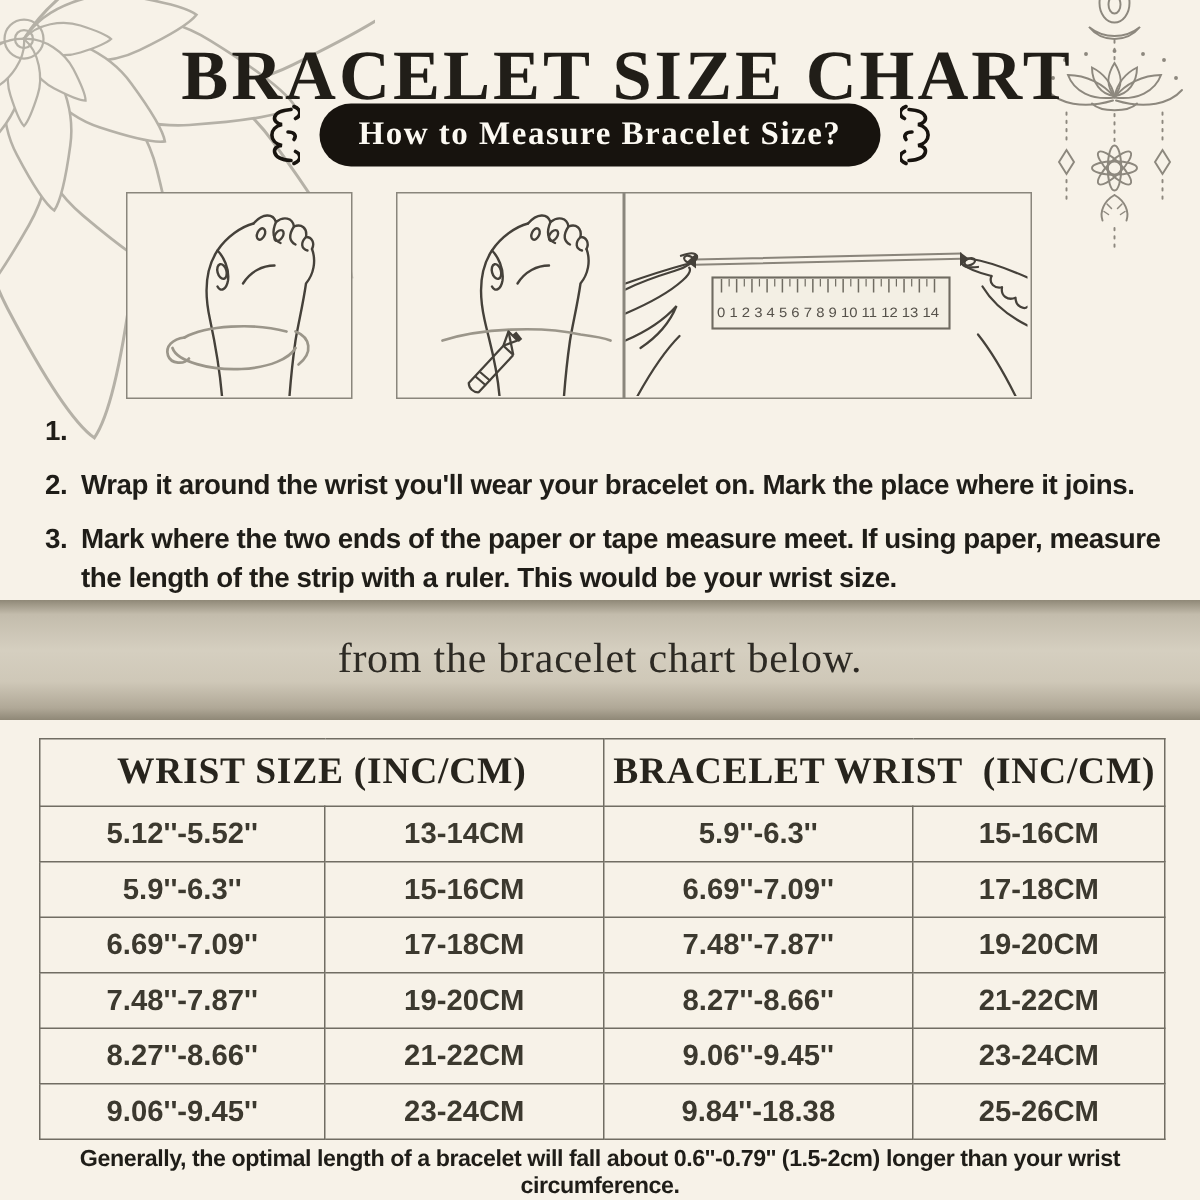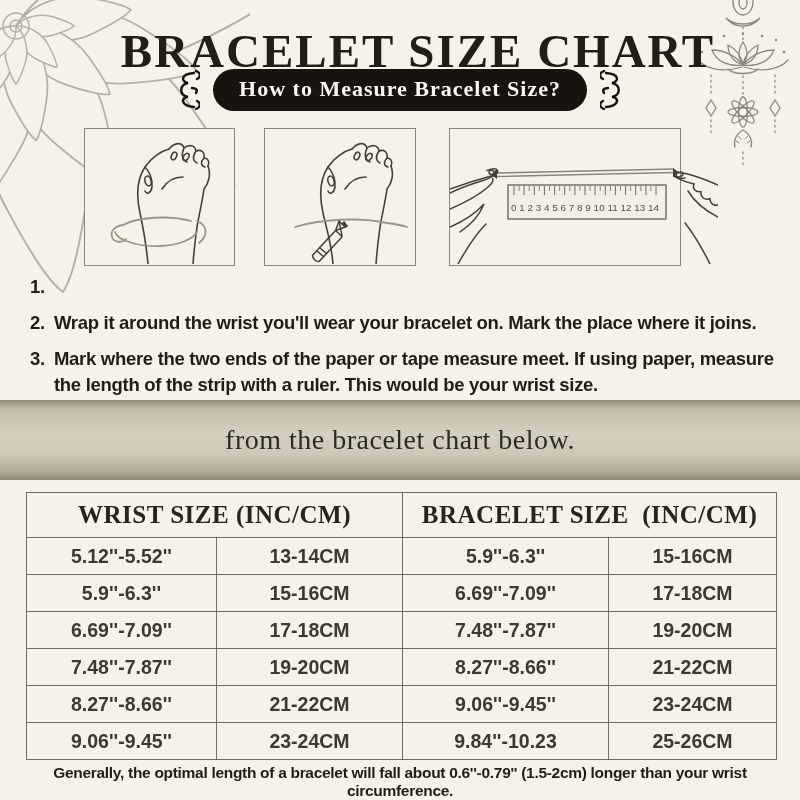--- a/index.html
+++ b/index.html
@@ -11,21 +11,21 @@
 
   .page-title{position:absolute;top:6px;left:0;width:100%;margin:18px;text-align:center;
     font-family:"Liberation Serif",serif;font-weight:700;font-size:47px;letter-spacing:2px;color:#211e18;}
 
   .badge-row{position:absolute;top:68px;left:0;width:100%;display:flex;justify-content:center;align-items:center;gap:13px;}
   .badge{background:#17130e;color:#fcf9f2;font-family:"Liberation Serif",serif;font-weight:700;
     font-size:22px;line-height:1;padding:9px 26px 11px;border-radius:22px;letter-spacing:1px;}
 
   .figures{position:absolute;top:128px;left:84px;display:flex;}
   .fig{border:1.5px solid #8a867c;height:138px;box-sizing:border-box;background:#f7f2e8;}
-  .fig-1{width:151px;} .fig-2{width:152px;margin-left:29px;} .fig-3{width:232px;margin-left:33px;}
+  .fig-1{width:151px;} .fig-2{width:152px;margin-left:29px;} .fig-3{width:272px;}
 
   .steps{position:absolute;top:274px;left:30px;width:756px;margin:0;padding:0;list-style:none;
     font-weight:700;font-size:18.5px;letter-spacing:-0.3px;color:#1f1d18;}
   .step{display:flex;margin-bottom:9px;line-height:1.45;}
   .step .num{flex:none;width:24px;}
   .step.nowrap .txt{white-space:nowrap;}
 
   .banner{position:absolute;top:400px;left:0;width:100%;height:80px;box-sizing:border-box;
     background:linear-gradient(180deg,#8f8877 0%,#c3bcac 12%,#d5cfc0 42%,#cfc8b8 68%,#b0a897 90%,#8f8877 100%);
     display:flex;flex-direction:column;justify-content:center;text-align:center;
@@ -242,21 +242,21 @@
   <table class="size-table">
     <colgroup>
         <col style="width:190px">
         <col style="width:186px">
         <col style="width:206px">
         <col style="width:168px">
       </colgroup>
     <thead>
       <tr>
         <th colspan="2">WRIST SIZE (INC/CM)</th>
-        <th colspan="2">BRACELET SIZE  (INC/CM)</th>
+        <th colspan="2">BRACELET WRIST  (INC/CM)</th>
       </tr>
     </thead>
     <tbody>
       <tr>
         <td>5.12''-5.52''</td>
         <td>13-14CM</td>
         <td>5.9''-6.3''</td>
         <td>15-16CM</td>
       </tr>
       <tr>
@@ -279,20 +279,20 @@
       </tr>
       <tr>
         <td>8.27''-8.66''</td>
         <td>21-22CM</td>
         <td>9.06''-9.45''</td>
         <td>23-24CM</td>
       </tr>
       <tr>
         <td>9.06''-9.45''</td>
         <td>23-24CM</td>
-        <td>9.84''-10.23</td>
+        <td>9.84''-18.38</td>
         <td>25-26CM</td>
       </tr>
     </tbody>
   </table>
 
   <div class="footnote">Generally, the optimal length of a bracelet will fall about 0.6''-0.79'' (1.5-2cm) longer than your wrist circumference.</div>
 </div>
 
 </body></html>

